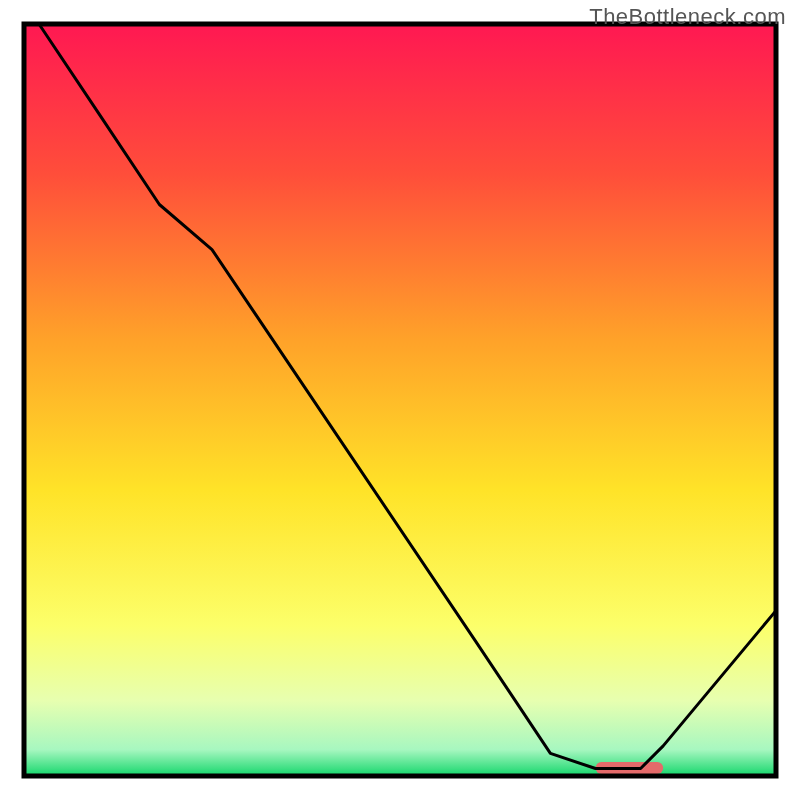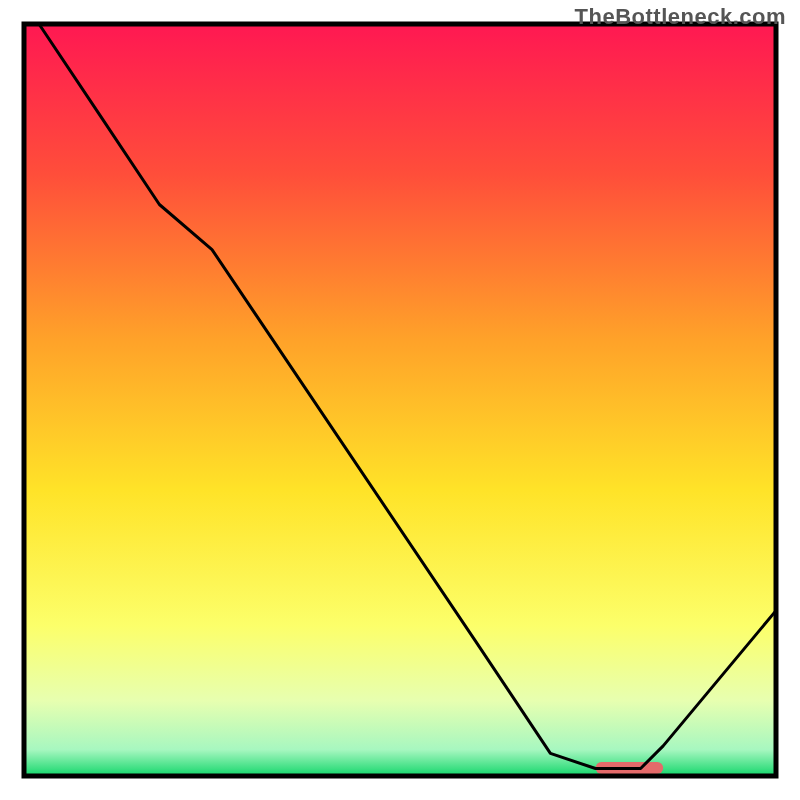--- a/index.html
+++ b/index.html
@@ -13,21 +13,21 @@
   .container {
     position: relative;
     width: 800px;
     height: 800px;
   }
   .watermark {
     position: absolute;
     top: 4px;
     right: 14px;
     font-size: 22px;
-    font-weight: bold;
+    font-weight: normal;
     color: #555;
     letter-spacing: 0.5px;
     z-index: 5;
   }
   svg {
     display: block;
   }
 </style>
 </head>
 <body>

